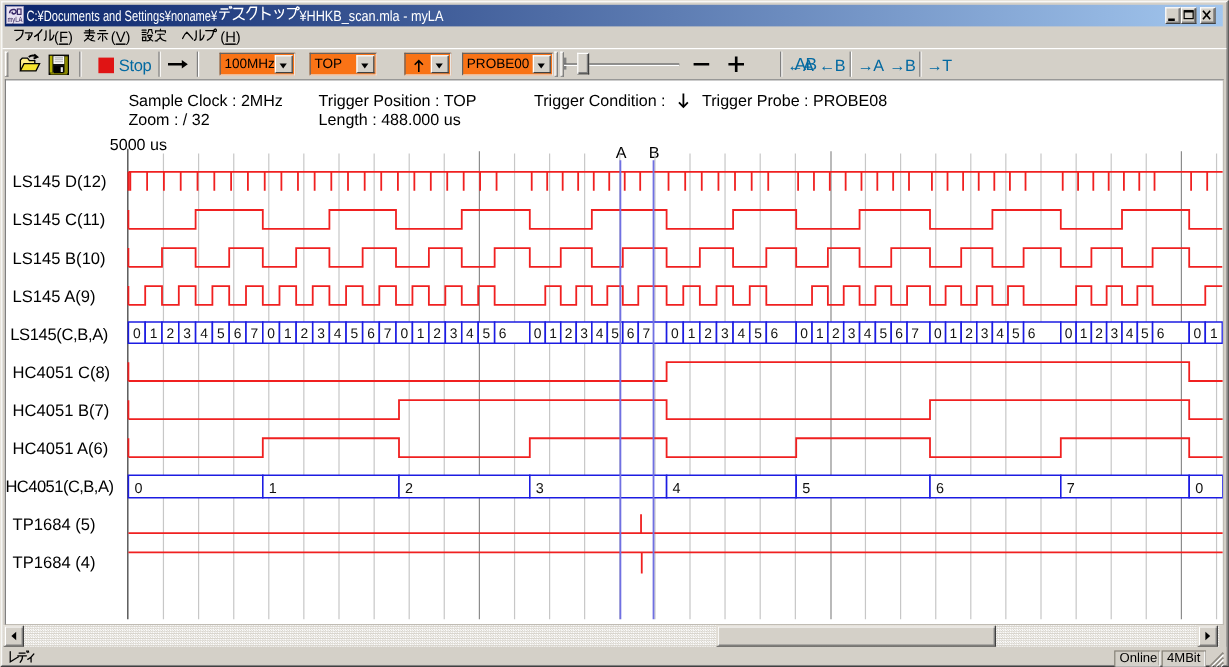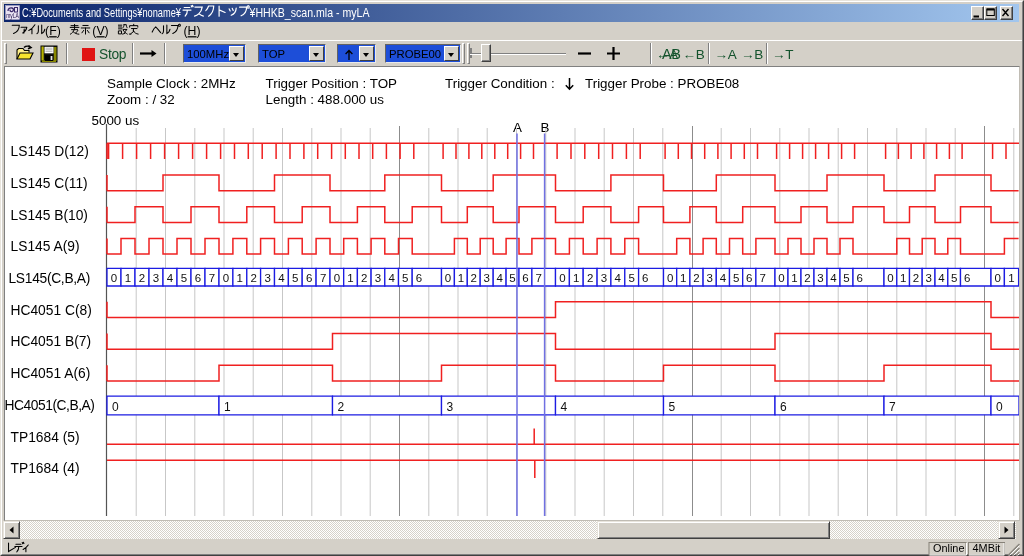--- a/index.html
+++ b/index.html
@@ -1,23 +1,23 @@
 <!DOCTYPE html>
 <html><head><meta charset="utf-8"><style>
 *{margin:0;padding:0;box-sizing:border-box}
 html,body{width:1024px;height:556px;overflow:hidden;background:#d4d0c8;font-family:"Liberation Sans",sans-serif}
 .abs{position:absolute}
 .raised{border:1px solid;border-color:#fff #404040 #404040 #fff;background:#d4d0c8}
 .sep{width:2px;border-left:1px solid #808080;border-right:1px solid #fff}
 .grip{width:3px;border:1px solid;border-color:#fff #808080 #808080 #fff}
-.combo{border:1px solid;border-color:#636363 #e8e8e8 #e8e8e8 #636363;background:#1d4ed8}
+.combo{border:1px solid;border-color:#636363 #e8e8e8 #e8e8e8 #636363;background:#f97316}
 .ddb{position:absolute;right:1px;top:1px;bottom:1px;width:15px;border:1px solid;border-color:#fff #404040 #404040 #fff;background:#d4d0c8}
 .ddb:after{content:"";position:absolute;left:3px;top:6px;border:3.5px solid transparent;border-top:4px solid #000}
 .cotxt{position:absolute;left:3px;top:2.8px;font-size:11.3px;color:#000;white-space:nowrap}
-.tbt{position:absolute;font-size:13.5px;color:#14532d;letter-spacing:-0.3px}
+.tbt{position:absolute;font-size:13.5px;color:#0369a1;letter-spacing:-0.3px}
 </style></head><body>
 <div class="abs" style="inset:0;border:1px solid;border-color:#e8e4dc #404040 #404040 #e8e4dc"></div>
 <div class="abs" style="inset:1px;border:1px solid;border-color:#fff #808080 #808080 #fff"></div>
 <div class="abs" style="left:4px;top:4px;width:1015px;height:18px;background:linear-gradient(90deg,#0b246b,#a2c6ee)"></div>
 <svg class="abs" style="left:5px;top:5px" width="15" height="15" viewBox="0 0 15 15">
 <rect x="0.5" y="0.5" width="14" height="14" fill="#e8e2f2" stroke="#b8b0c8" stroke-width="0.5"></rect>
 <path d="M3,6 C3,3.5 5,2.5 7,3 C9,3.5 9,6 7,6.5 C5.5,6.8 4.5,5.8 5.5,4.8" stroke="#3a2a6a" stroke-width="1.3" fill="none"></path>
 <rect x="9.5" y="2.5" width="3" height="4.5" fill="none" stroke="#3a2a6a" stroke-width="1"></rect>
 <text x="1.2" y="13" font-size="6.5" font-family="Liberation Sans" fill="#26164f" textLength="12.6" lengthAdjust="spacingAndGlyphs">myLA</text>
 </svg>
@@ -123,21 +123,21 @@
 <div class="abs sep" style="left:132px;top:43px;height:21px"></div>
 <svg class="abs" style="left:139px;top:46px" width="20" height="15" viewBox="0 0 20 15">
     <path d="M1,7.5 H13.5" stroke="#000" stroke-width="2.2"></path>
     <path d="M12.5,4 L17.5,7.5 L12.5,11 Z" fill="#000"></path>
   </svg>
 <div class="abs sep" style="left:164px;top:43px;height:21px"></div>
 <div class="abs combo" style="left:183.0px;top:44px;width:63px;height:19px">
     <div class="cotxt">100MHz</div>
     <div class="ddb"></div>
   </div>
-<div class="abs combo" style="left:258.0px;top:44px;width:68px;height:19px">
+<div class="abs combo" style="left:258.0px;top:44px;width:56px;height:19px">
     <div class="cotxt">TOP</div>
     <div class="ddb"></div>
   </div>
 <div class="abs combo" style="left:337.0px;top:44px;width:39px;height:19px">
     <div class="cotxt"><svg width="12" height="14" style="margin-left:2px" viewBox="0 0 12 14">
         <path d="M6,2.5 V12 M2.6,6 L6,2.5 L9.4,6" stroke="#000" stroke-width="1.3" fill="none"></path>
       </svg></div>
     <div class="ddb"></div>
   </div>
 <div class="abs combo" style="left:385.0px;top:44px;width:76px;height:19px">

